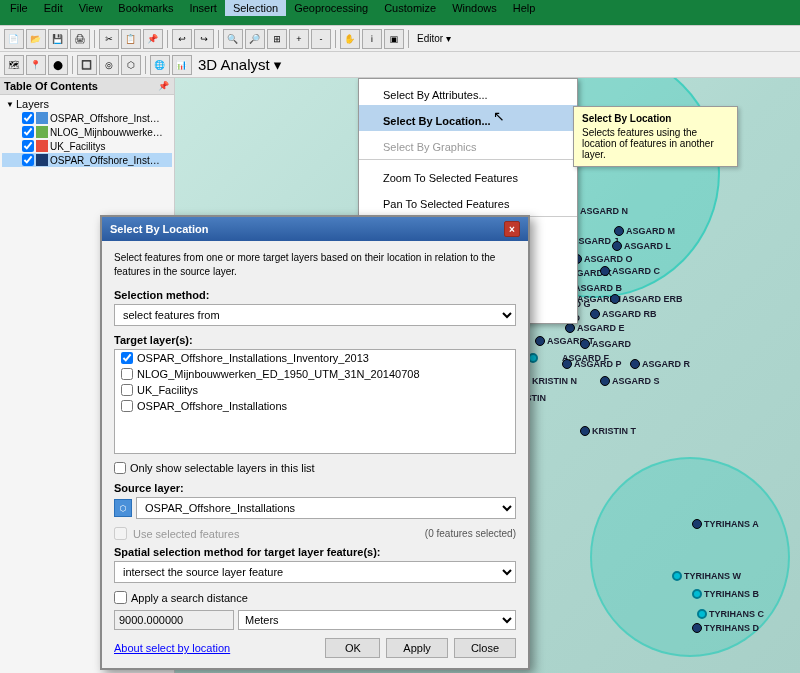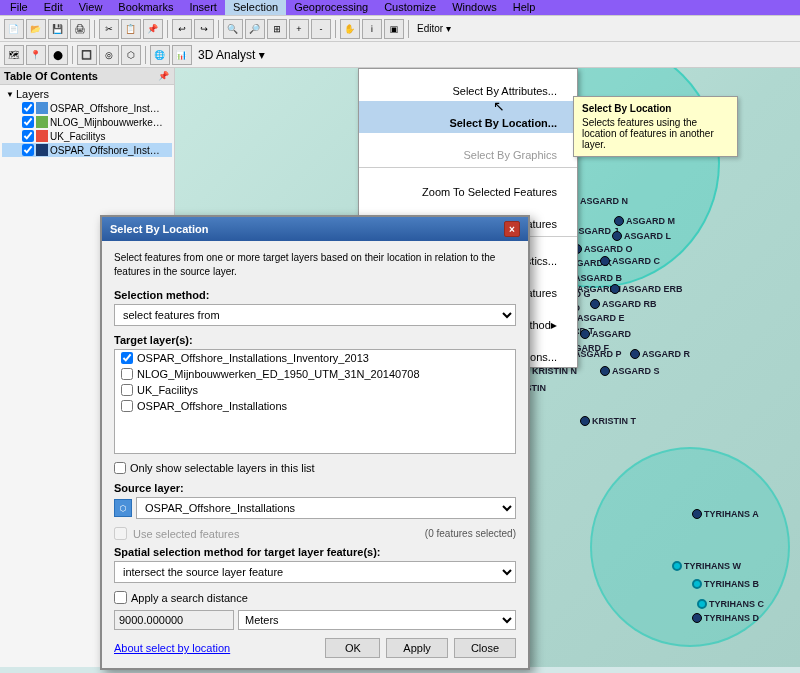--- a/index.html
+++ b/index.html
@@ -1,19 +1,19 @@
 <!DOCTYPE html>
 <html><head>
   <meta charset="utf-8">
   <style>
     * { margin: 0; padding: 0; box-sizing: border-box; }
     body { font-family: 'Segoe UI', Tahoma, Arial, sans-serif; font-size: 11px; background: #d4e8e8; width: 800px; height: 673px; overflow: hidden; position: relative; }
 
     
-    .menubar { background: #8b5cf6; border-bottom: 1px solid #ccc; display: flex; align-items: flex-end; height: 16px; padding: 0 2px; }
+    .menubar { background: #15803d; border-bottom: 1px solid #ccc; display: flex; align-items: flex-start; height: 26px; padding: 0 2px; }
     .menubar-item { padding: 2px 8px; cursor: pointer; font-size: 11px; }
     .menubar-item.active { background: #b8d4ee; }
 
     
     .toolbar-area { background: #f0f0f0; border-bottom: 1px solid #ccc; padding: 2px 4px; display: flex; align-items: center; gap: 2px; height: 26px; }
     .toolbar-btn { width: 20px; height: 20px; background: #e8e8e8; border: 1px solid #aaa; cursor: pointer; display: flex; align-items: center; justify-content: center; font-size: 9px; }
     .toolbar-separator { width: 1px; height: 18px; background: #aaa; margin: 0 2px; }
 
     
     .toolbar2 { background: #f0f0f0; border-bottom: 1px solid #ccc; padding: 2px 4px; display: flex; align-items: center; gap: 2px; height: 26px; }
@@ -42,21 +42,21 @@
     .map-circle2 { position: absolute; bottom: 20px; right: 10px; width: 200px; height: 200px; border-radius: 50%; background: rgba(0,200,180,0.2); border: 2px solid rgba(0,200,180,0.4); }
 
     
     .feature-label { position: absolute; font-size: 9px; font-weight: bold; color: #1a1a2e; white-space: nowrap; display: flex; align-items: center; gap: 2px; margin-top: 27px; }
     .feature-dot { width: 10px; height: 10px; background: #1a3a6e; border-radius: 50%; border: 1px solid #000; flex-shrink: 0; }
     .feature-dot-cyan { width: 10px; height: 10px; background: #00bcd4; border-radius: 50%; border: 2px solid #007c91; flex-shrink: 0; }
 
     
     .dropdown-container { position: absolute; top: 0; left: 183px; z-index: 100; }
     .dropdown-menu { background: #fff; border: 1px solid #999; box-shadow: 2px 2px 5px rgba(0,0,0,0.3); min-width: 220px; }
-    .dropdown-item { padding: 16px 20px 4px 24px; cursor: pointer; font-size: 11px; position: relative; display: flex; align-items: center; justify-content: flex-end; }
+    .dropdown-item { padding: 10px 20px 4px 24px; cursor: pointer; font-size: 11px; position: relative; display: flex; align-items: center; justify-content: flex-start; }
     .dropdown-item.active { background: #b8d4ee; font-weight: bold; }
     .dropdown-item.disabled { color: #999; cursor: default; }
     .dropdown-separator { border-top: 1px solid #ccc; margin: 2px 0; }
     .dropdown-arrow { font-size: 8px; }
 
     
     .tooltip-box { position: absolute; top: 55px; right: -5px; background: #ffffcc; border: 1px solid #999; padding: 6px 8px; width: 165px; font-size: 10px; box-shadow: 2px 2px 4px rgba(0,0,0,0.2); z-index: 110; }
     .tooltip-title { font-weight: bold; margin-bottom: 3px; font-size: 10px; }
 
     
@@ -134,21 +134,21 @@
   <button class="toolbar-btn">🗺</button>
   <button class="toolbar-btn">📍</button>
   <button class="toolbar-btn">⬤</button>
   <div class="toolbar-separator"></div>
   <button class="toolbar-btn">🔲</button>
   <button class="toolbar-btn">◎</button>
   <button class="toolbar-btn">⬡</button>
   <div class="toolbar-separator"></div>
   <button class="toolbar-btn">🌐</button>
   <button class="toolbar-btn">📊</button>
-  <span style="font-size:12px; padding: 0 4px;">3D Analyst ▾</span>
+  <span style="font-size:15px; padding: 0 4px;">3D Analyst ▾</span>
 </div>
 
 <div class="main-content">
 
   <div class="toc">
     <div class="toc-header">
       <span>Table Of Contents</span>
       <span style="font-size:9px;">📌</span>
     </div>
     <div class="toc-content">

